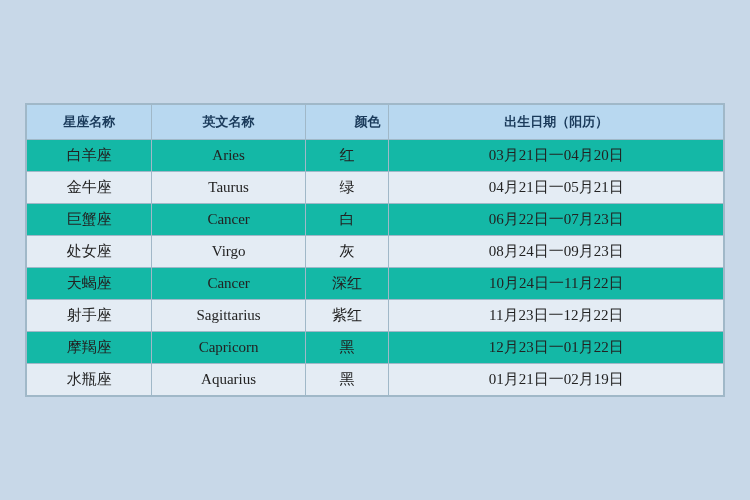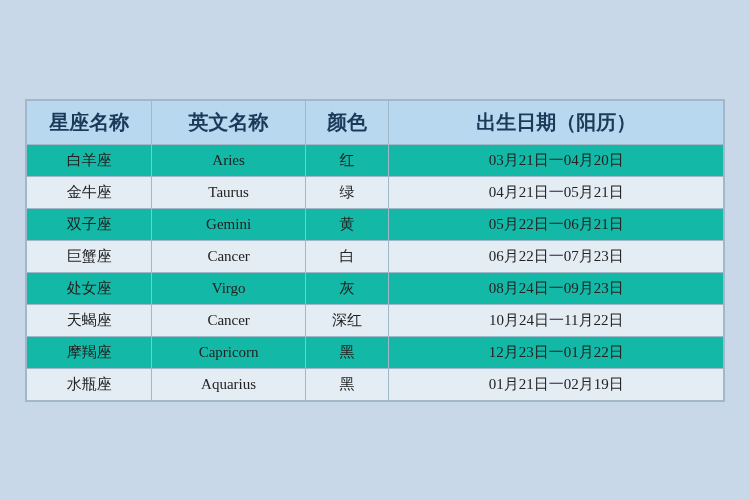--- a/index.html
+++ b/index.html
@@ -30,35 +30,35 @@
       border: 1px solid #a0b8c8;
       text-align: center;
       padding: 6px 8px;
       color: #222;
     }
 
     thead tr th {
       background-color: #b8d8f0;
       font-weight: bold;
       color: #1a3a5a;
-      font-size: 20px;
+      font-size: 13px;
       padding: 8px;
     }
 
     tbody tr {
       background-color: #14b8a6;
     }
 
     tbody tr:nth-child(even) {
       background-color: #e4ecf4;
     }
 
     .col-chinese { width: 18%; }
     .col-english { width: 22%; }
-    .col-color   { width: 12%; }
+    .col-color   { width: 12%; text-align: right; }
     .col-date    { width: 48%; margin-top: 12px; }
   </style>
 </head>
 <body>
 
 <div class="table-container">
   <table>
     <thead>
       <tr>
         <th class="col-chinese">星座名称</th>
@@ -74,44 +74,44 @@
           <td>红</td>
           <td>03月21日一04月20日</td>
         </tr>
         <tr>
           <td>金牛座</td>
           <td>Taurus</td>
           <td>绿</td>
           <td>04月21日一05月21日</td>
         </tr>
         <tr>
-          <td>双子座</td>
-          <td>Gemini</td>
-          <td>黄</td>
-          <td>05月22日一06月21日</td>
-        </tr>
-        <tr>
           <td>巨蟹座</td>
           <td>Cancer</td>
           <td>白</td>
           <td>06月22日一07月23日</td>
         </tr>
         <tr>
           <td>处女座</td>
           <td>Virgo</td>
           <td>灰</td>
           <td>08月24日一09月23日</td>
         </tr>
         <tr>
           <td>天蝎座</td>
           <td>Cancer</td>
           <td>深红</td>
           <td>10月24日一11月22日</td>
         </tr>
         <tr>
+          <td>射手座</td>
+          <td>Sagittarius</td>
+          <td>紫红</td>
+          <td>11月23日一12月22日</td>
+        </tr>
+        <tr>
           <td>摩羯座</td>
           <td>Capricorn</td>
           <td>黑</td>
           <td>12月23日一01月22日</td>
         </tr>
         <tr>
           <td>水瓶座</td>
           <td>Aquarius</td>
           <td>黑</td>
           <td>01月21日一02月19日</td>

